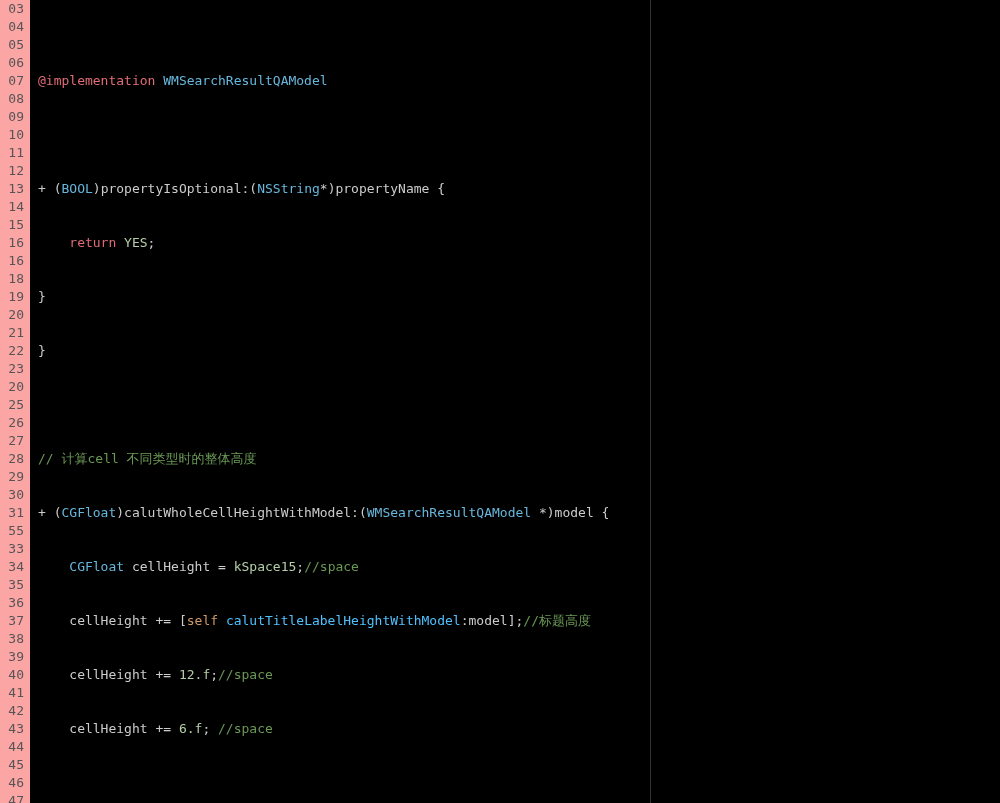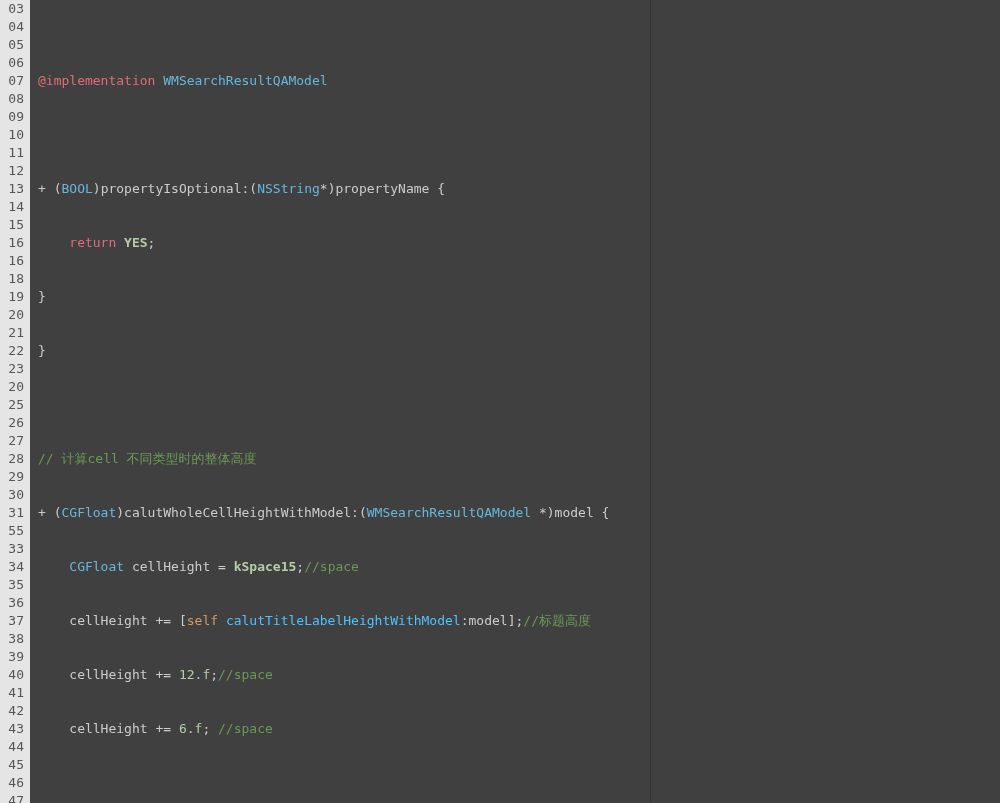--- a/index.html
+++ b/index.html
@@ -11,31 +11,31 @@
     color: #ccc;
     overflow: hidden;
   }
   .editor {
     display: flex;
     width: 1000px;
     height: 803px;
   }
   .gutter {
     width: 30px;
-    background: #e5e5e5;
+    background: #fca5a5;
     color: #555;
     text-align: right;
     padding-right: 6px;
     user-select: none;
     flex-shrink: 0;
   }
   .gutter div { height: 18px; }
   .code {
     flex: 1;
-    background: #404040;
+    background: #000000;
     padding-left: 8px;
     white-space: pre;
     position: relative;
   }
   .code .line {
     height: 18px;
     position: relative;
   }
   .ruler {
     position: absolute;
@@ -49,21 +49,21 @@
   .kw   { color: #e06c75; }   
   .type { color: #67b7dd; }   
   .cls  { color: #67b7dd; }   
   .func { color: #4fc1ff; }   
   .selfc{ color: #d19a66; }   
   .num  { color: #b5cea8; }   
   .cmt  { color: #6a9955; }   
   .id   { color: #cccccc; }   
   .op   { color: #cccccc; }
   .decl { color: #e06c75; }   
-  .macro{ color: #b5cea8; font-weight: bold; }
+  .macro{ color: #b5cea8; }
 </style>
 </head>
 <body>
 
 <div class="editor">
   <div class="gutter" id="gutter">
       <div>03</div>
       <div>04</div>
       <div>05</div>
       <div>06</div>

